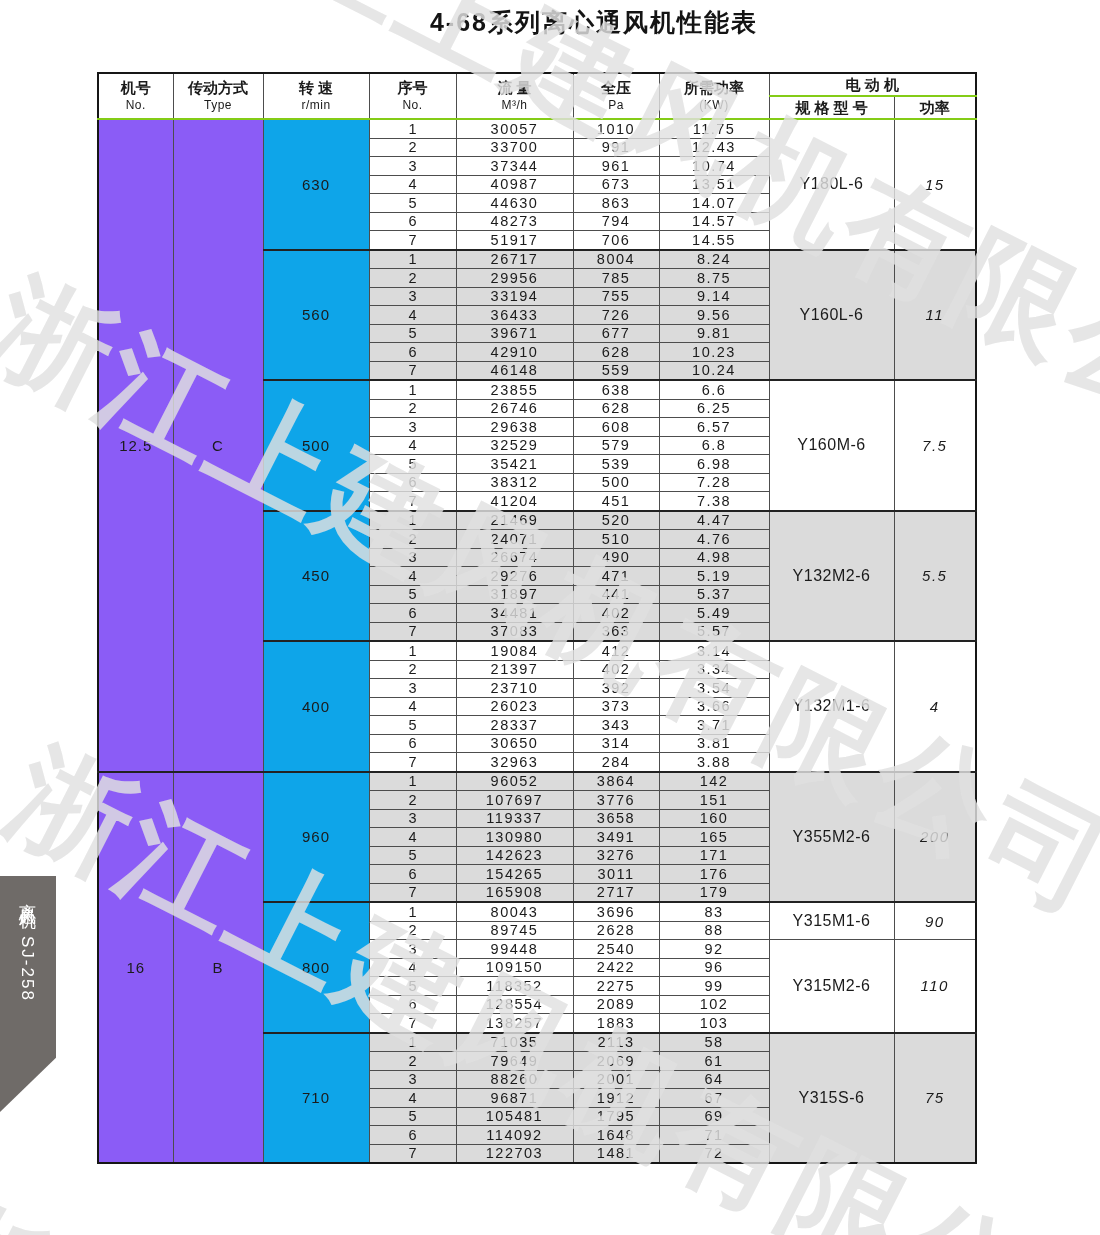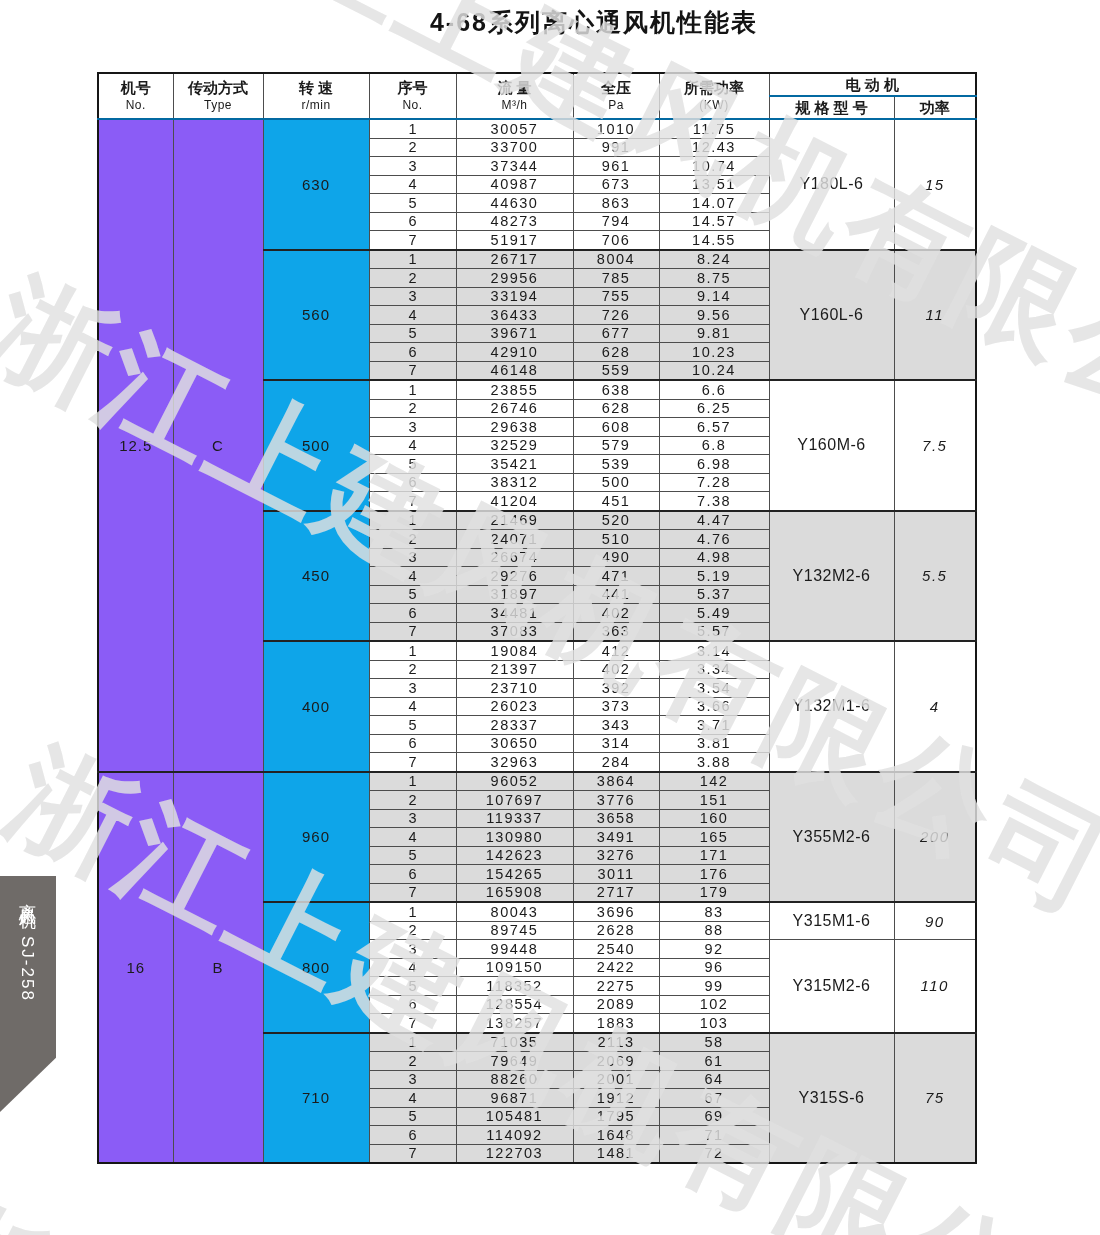--- a/index.html
+++ b/index.html
@@ -22,21 +22,21 @@
     border-collapse:collapse; table-layout:fixed; z-index:2;
     border:2px solid #161616;
   }
   .perf-table th, .perf-table td {
     border:1px solid #4d4d4d;
     padding:0; margin:0;
     text-align:center; vertical-align:middle;
     overflow:hidden; white-space:nowrap;
   }
   .perf-table thead th { font-size:15px; font-weight:bold; line-height:1.3; background:#fff; }
-  .perf-table thead tr th { height:21px; border-bottom:2px solid #0369a1; }
+  .perf-table thead tr th { height:21px; border-bottom:2px solid #84cc16; }
   .perf-table thead .en { font-weight:normal; font-size:12px; letter-spacing:0.5px; }
 
   .perf-table tbody td { height:17.5px; font-size:14.5px; line-height:1; letter-spacing:1.5px; }
   .perf-table td.seq-cell   { letter-spacing:0; }
   .perf-table td.speed-cell { font-size:15px; letter-spacing:1px; background:#0ea5e9; }
   .perf-table td.motor-model-cell { font-size:16px; letter-spacing:0.5px; }
   .perf-table td.motor-power-cell { font-size:15px;font-style:italic; }
 
   tr.group-start td { border-top:2px solid #222; }
   tr.shaded td { background:#dbdbdb; }

